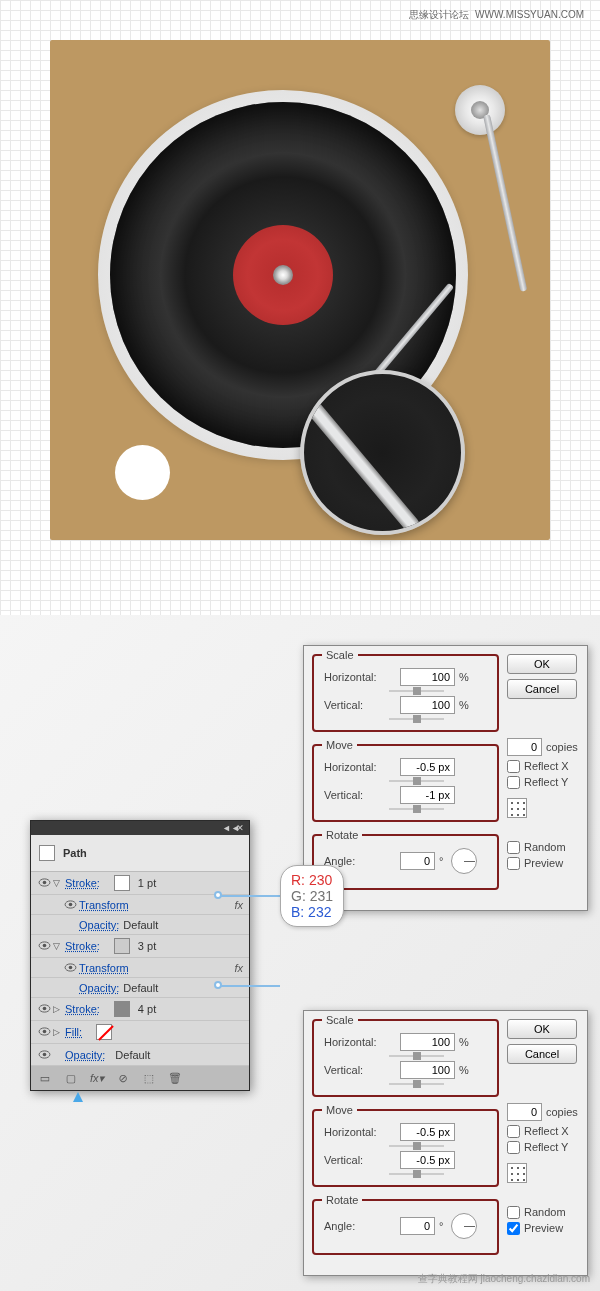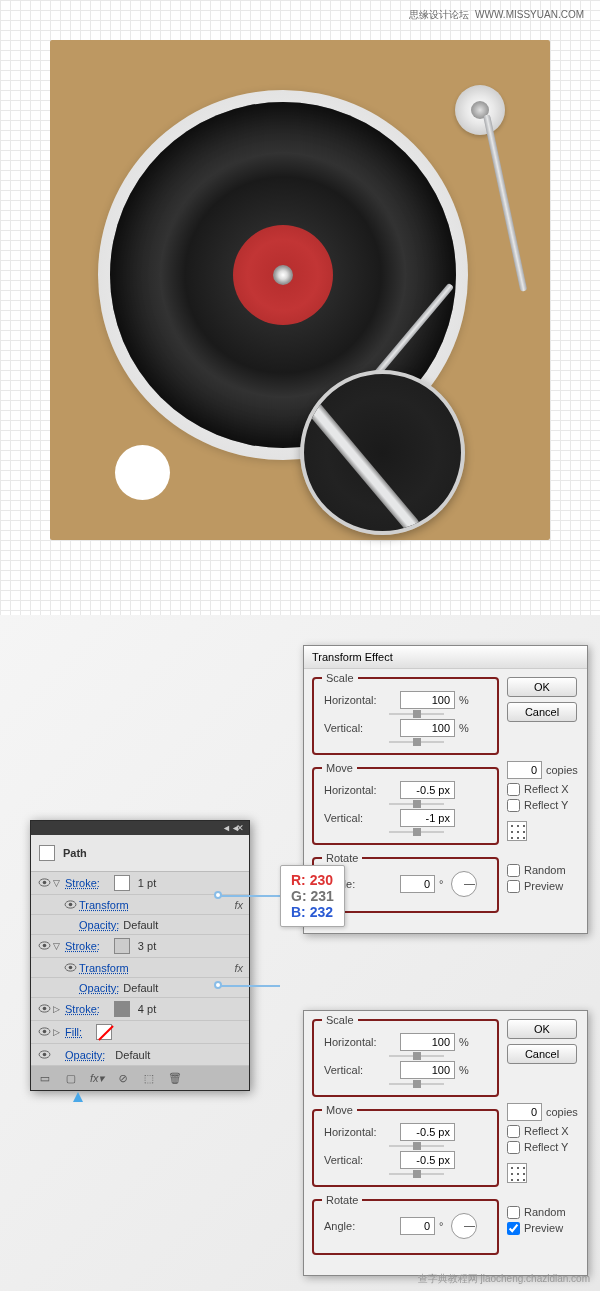--- a/index.html
+++ b/index.html
@@ -68,21 +68,21 @@
 .sw-none::after{content:'';position:absolute;left:-1px;top:50%;width:20px;height:2px;background:red;transform:rotate(-45deg)}
 .attr-val{color:#333}
 .fx{margin-left:auto;font-style:italic;color:#555;margin-right:6px}
 .sub-row{padding-left:30px;display:flex;align-items:center;min-height:20px;border-bottom:1px solid #c5c5c5}
 .sub-link{color:#0645ad;text-decoration:underline dotted;cursor:pointer;font-size:11px}
 .sub-plain{color:#333;margin-left:4px}
 .panel-foot{background:#bcbcbc;height:24px;display:flex;align-items:center;padding:0 6px;gap:10px}
 .foot-icon{width:16px;height:16px;color:#555;cursor:pointer;display:flex;align-items:center;justify-content:center}
 .arrow-up{position:absolute;left:42px;bottom:-12px;width:0;height:0;border-left:5px solid transparent;border-right:5px solid transparent;border-bottom:10px solid #4aa8e8}
 
-.rgb{position:absolute;background:#fff;border:1px solid #aaa;border-radius:2px;padding:6px 10px;box-shadow:1px 1px 4px rgba(0,0,0,.2);font-weight:bold;font-size:14px}
+.rgb{position:absolute;background:#fff;border:1px solid #aaa;border-radius:17px;padding:6px 10px;box-shadow:1px 1px 4px rgba(0,0,0,.2);font-weight:normal;font-size:14px}
 .rgb .r{color:#d33}
 .rgb .g{color:#737373}
 .rgb .b{color:#2a5ad3}
 .rgb1{left:280px;top:250px}
 .rgb2{left:280px;top:340px}
 .connector{position:absolute;height:2px;background:#88bde8}
 .conn1{left:218px;top:280px;width:62px}
 .conn2{left:218px;top:370px;width:62px}
 .conn-dot{position:absolute;width:8px;height:8px;background:#fff;border:2px solid #88bde8;border-radius:50%}
 .cd1{left:214px;top:276px}
@@ -107,21 +107,20 @@
     <div class="knob"></div>
     <div class="zoom">
         <div class="zoom-arm"></div>
       </div>
   </div>
 </div>
 
 <div class="bottom">
 
   <div class="dialog dlg1">
-    <div class="dlg-title">Transform Effect</div>
     <div class="dlg-body">
       <div class="dlg-left">
         <div class="group">
           <div class="group-label">Scale</div>
           <div class="row">
               <label>Horizontal:</label>
               <input class="num-input" value="100" style="">
               <span class="unit">%</span>
             </div>
           <div class="slider-track">

